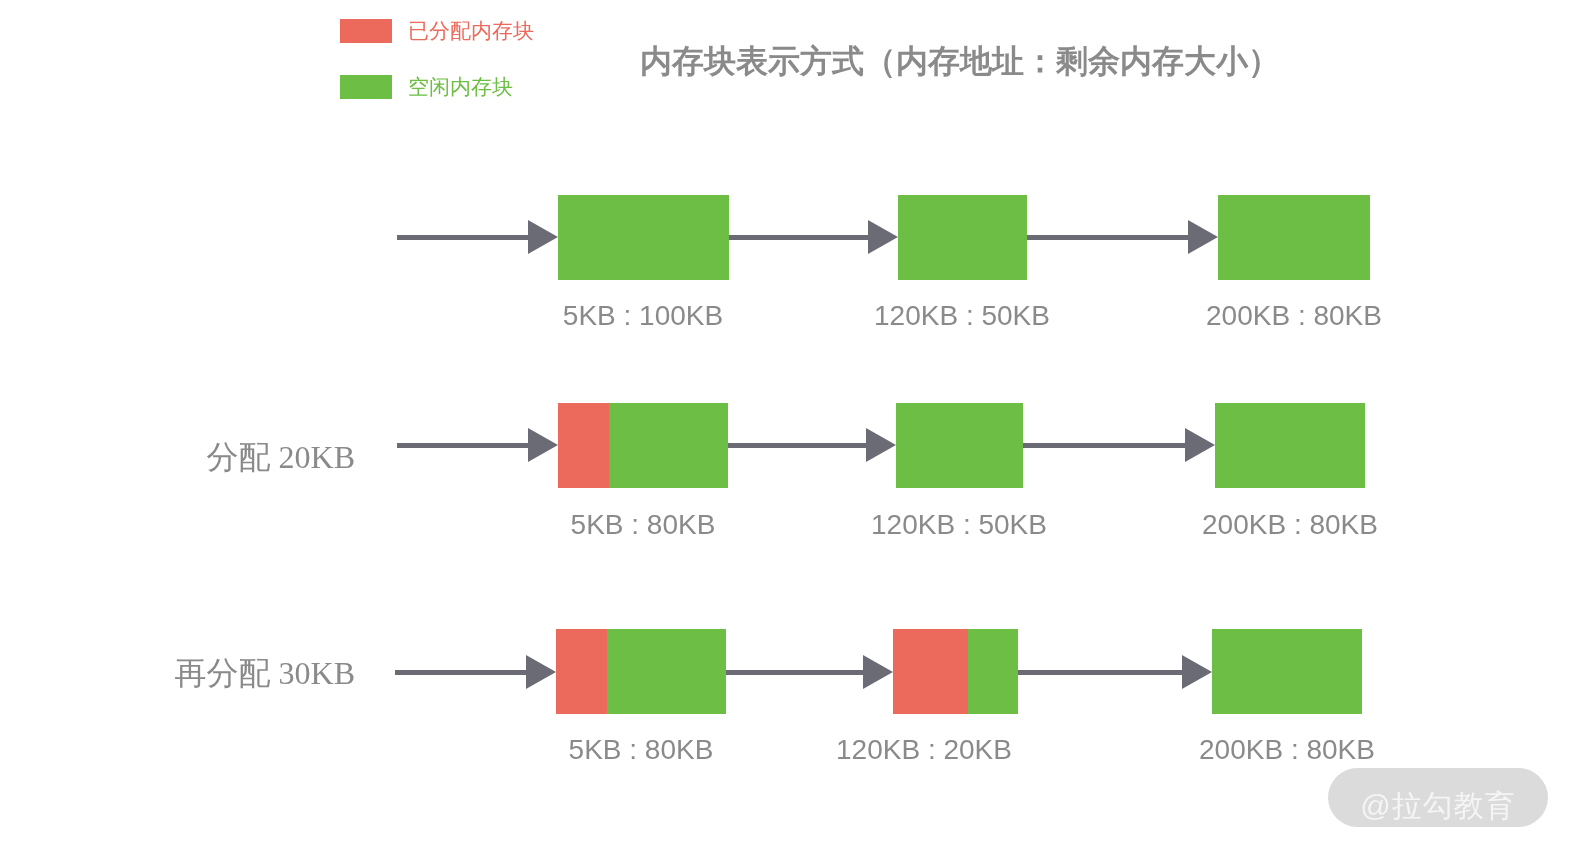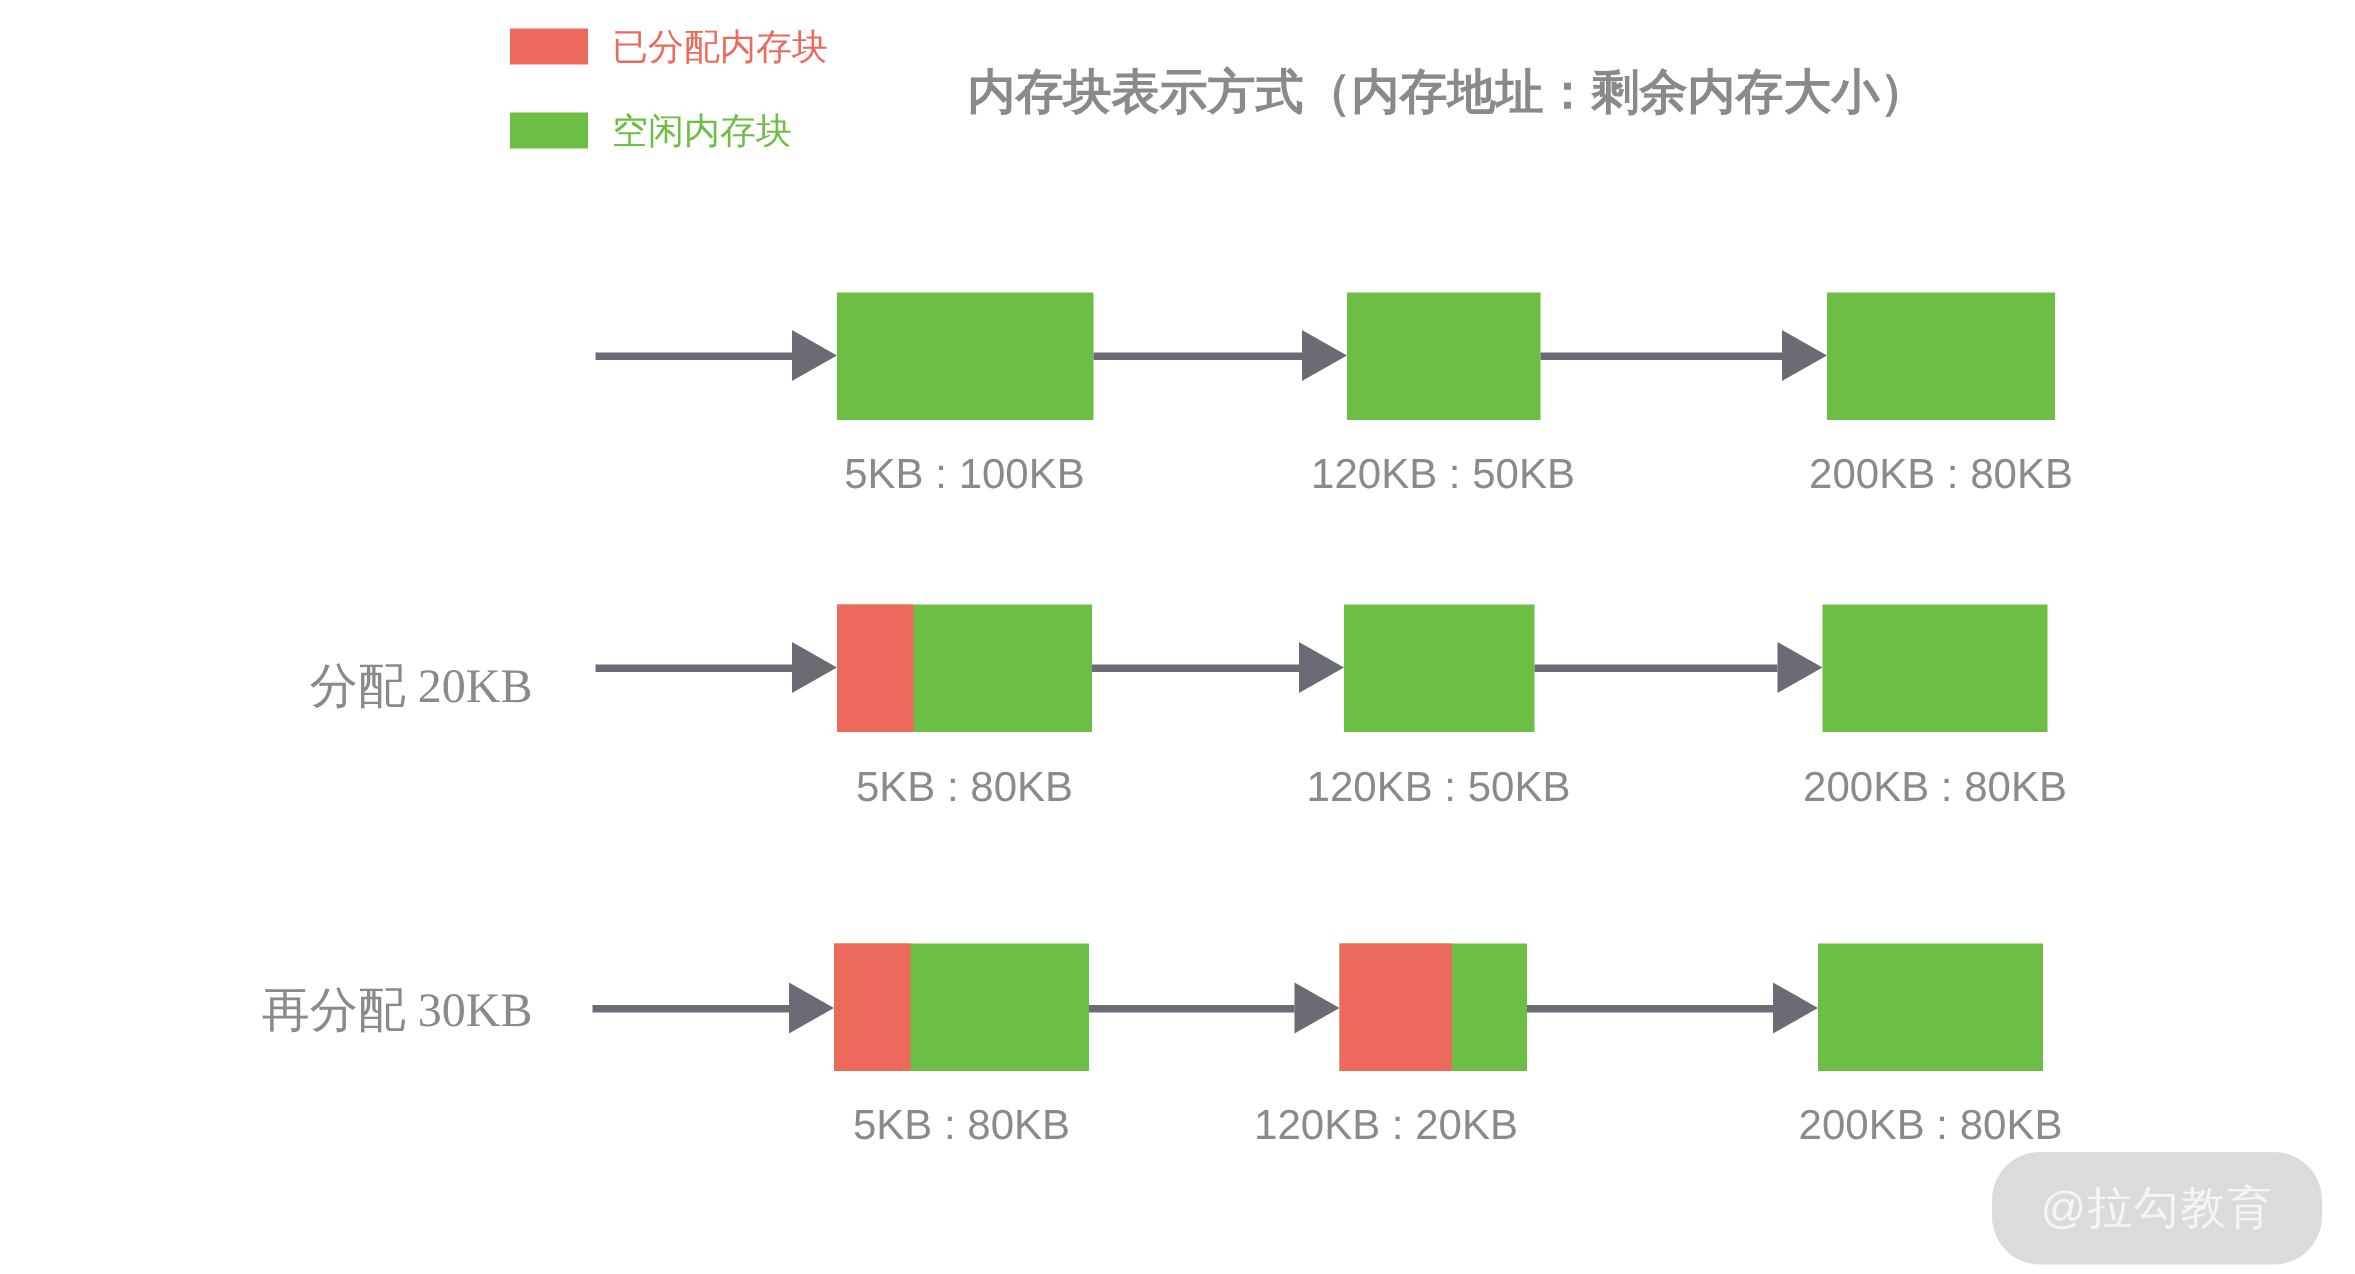--- a/index.html
+++ b/index.html
@@ -6,27 +6,27 @@
   body{
     width:1570px;height:849px;position:relative;overflow:hidden;
     background:#ffffff;
     font-family:"Liberation Sans","DejaVu Sans",sans-serif;
   }
   
   .legend-item{position:absolute;display:flex;align-items:center;height:40px;}
   .swatch{width:52px;height:24px;flex:0 0 auto;}
   .swatch.alloc{background:var(--color-allocated);}
   .swatch.free{background:var(--color-free);}
-  .legend-label{margin-left:16px;font-size:24px;font-weight:500;white-space:nowrap;}
+  .legend-label{margin-left:16px;font-size:21px;font-weight:500;white-space:nowrap;}
   .legend-label.alloc{color:var(--color-allocated);}
   .legend-label.free{color:var(--color-free);}
   
   .title{
     position:absolute;left:640px;top:40px;width:650px;
-    text-align:center;font-size:32px;font-weight:600;color:var(--color-text);
+    font-size:32px;font-weight:600;color:var(--color-text);
     white-space:nowrap;
   }
   
   .arrow{position:absolute;height:34px;display:flex;align-items:center;}
   .arrow-line{flex:1 1 auto;height:5px;background:var(--color-arrow);}
   .arrow-head{
     flex:0 0 auto;width:0;height:0;
     border-top:17px solid transparent;border-bottom:17px solid transparent;
     border-left:30px solid var(--color-arrow);
   }
@@ -37,23 +37,23 @@
   .caption{
     position:absolute;width:260px;text-align:center;
     font-size:28px;color:var(--color-text);white-space:nowrap;z-index:2;
   }
   .row-label{
     position:absolute;width:255px;text-align:right;
     font-size:32px;color:var(--color-text);white-space:nowrap;font-family:Liberation Serif, serif;
   }
   
   .watermark{
-    position:absolute;left:1328px;top:768px;width:220px;height:75px;
+    position:absolute;left:1328px;top:768px;width:220px;height:59px;
     background:#dbdbdb;border-radius:32px;z-index:1;
-    display:flex;align-items:center;justify-content:center;
+    display:flex;align-items:flex-end;justify-content:center;
   }
   .watermark span{color:#f5f5f5;font-size:30px;letter-spacing:1px;}
 </style>
 </head>
 <body>
 
 <div>
   <div class="legend-item" style="left:340px;top:11px;">
     <div class="swatch alloc"></div>
     <div class="legend-label alloc">已分配内存块</div>

